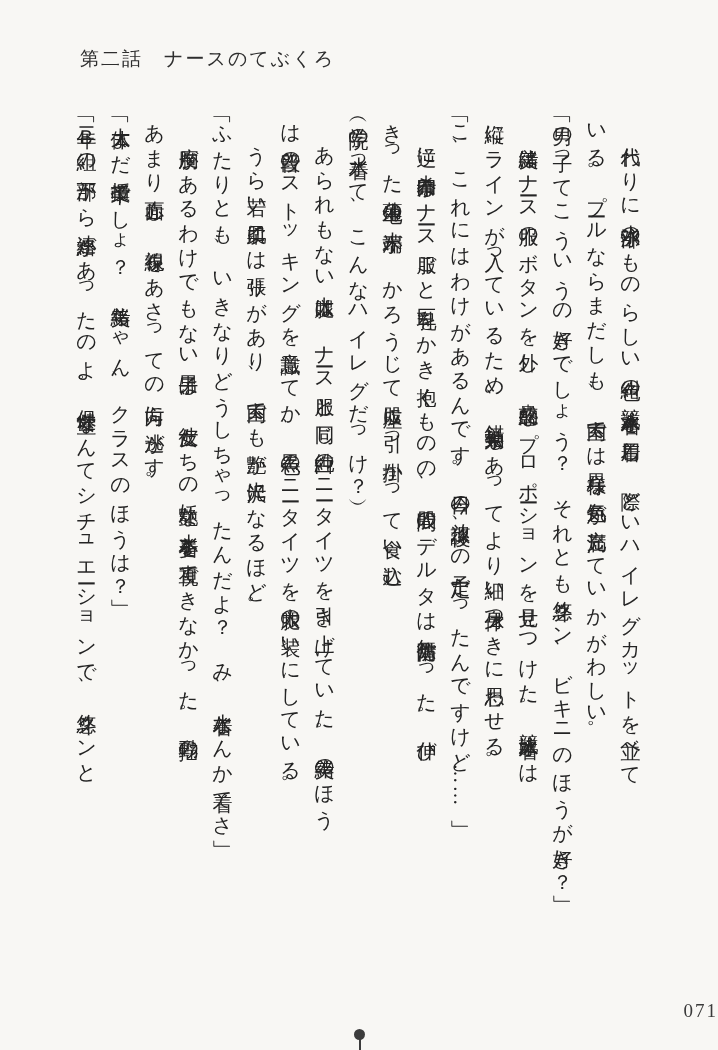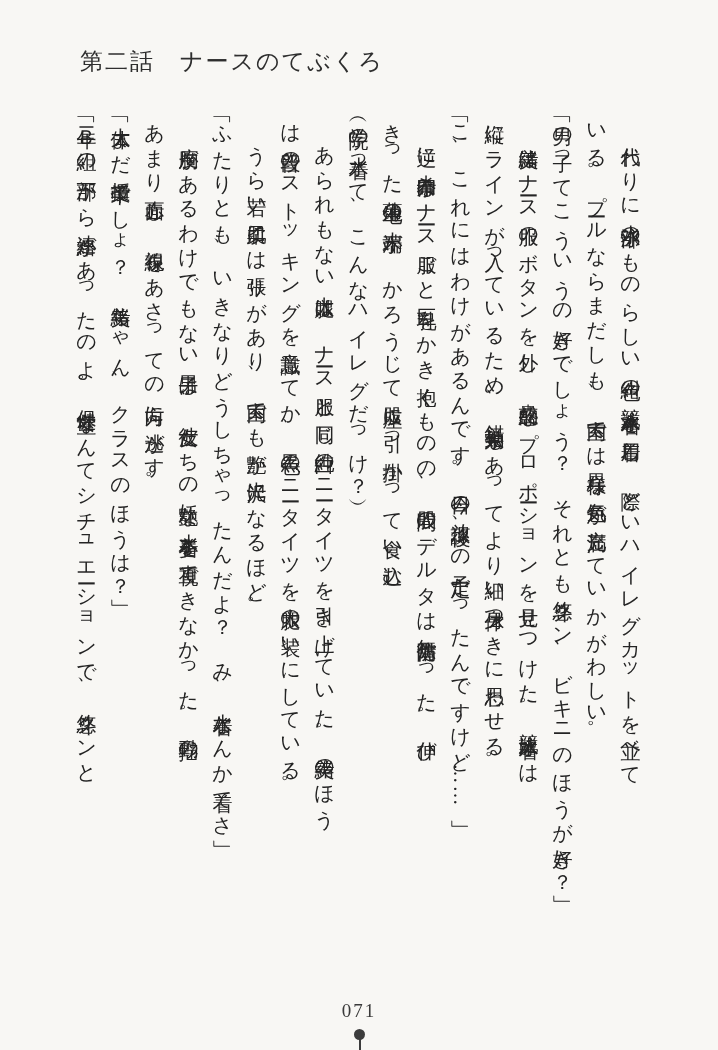--- a/index.html
+++ b/index.html
@@ -17,21 +17,21 @@
   }
   .page {
     position: absolute;
     inset: 0;
   }
   
   .running-head {
     position: absolute;
     top: 46px;
     left: 80px;
-    font-size: 23px;
+    font-size: 19px;
     letter-spacing: 2px;
     color: #2e2e2e;
     white-space: nowrap;
   }
   
   .vtext {
     position: absolute;
     top: 110px;
     right: 70px;
     height: 888px;
@@ -46,21 +46,21 @@
   .vcol {
     margin: 0;
     height: 888px;
   }
   
   .page-number {
     position: absolute;
     top: 1000px;
     left: 0;
     width: 100%;
-    text-align: center;
+    text-align: right;
     font-size: 19px;
     letter-spacing: 2px;
     color: #3a3a3a;
   }
   .ornament-dot {
     position: absolute;
     top: 1029px;
     left: 354px;
     width: 11px;
     height: 11px;

